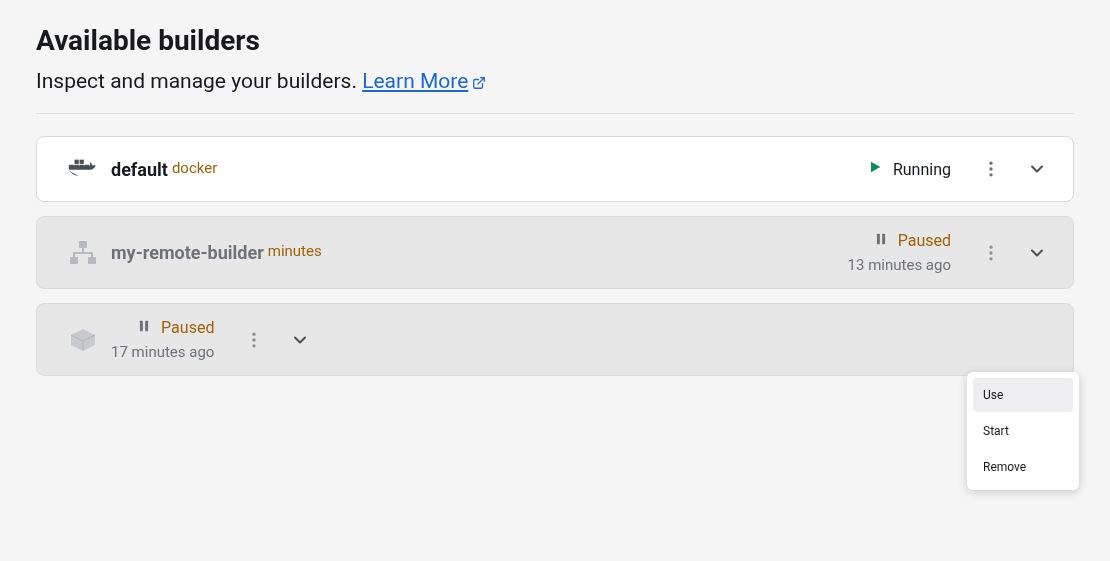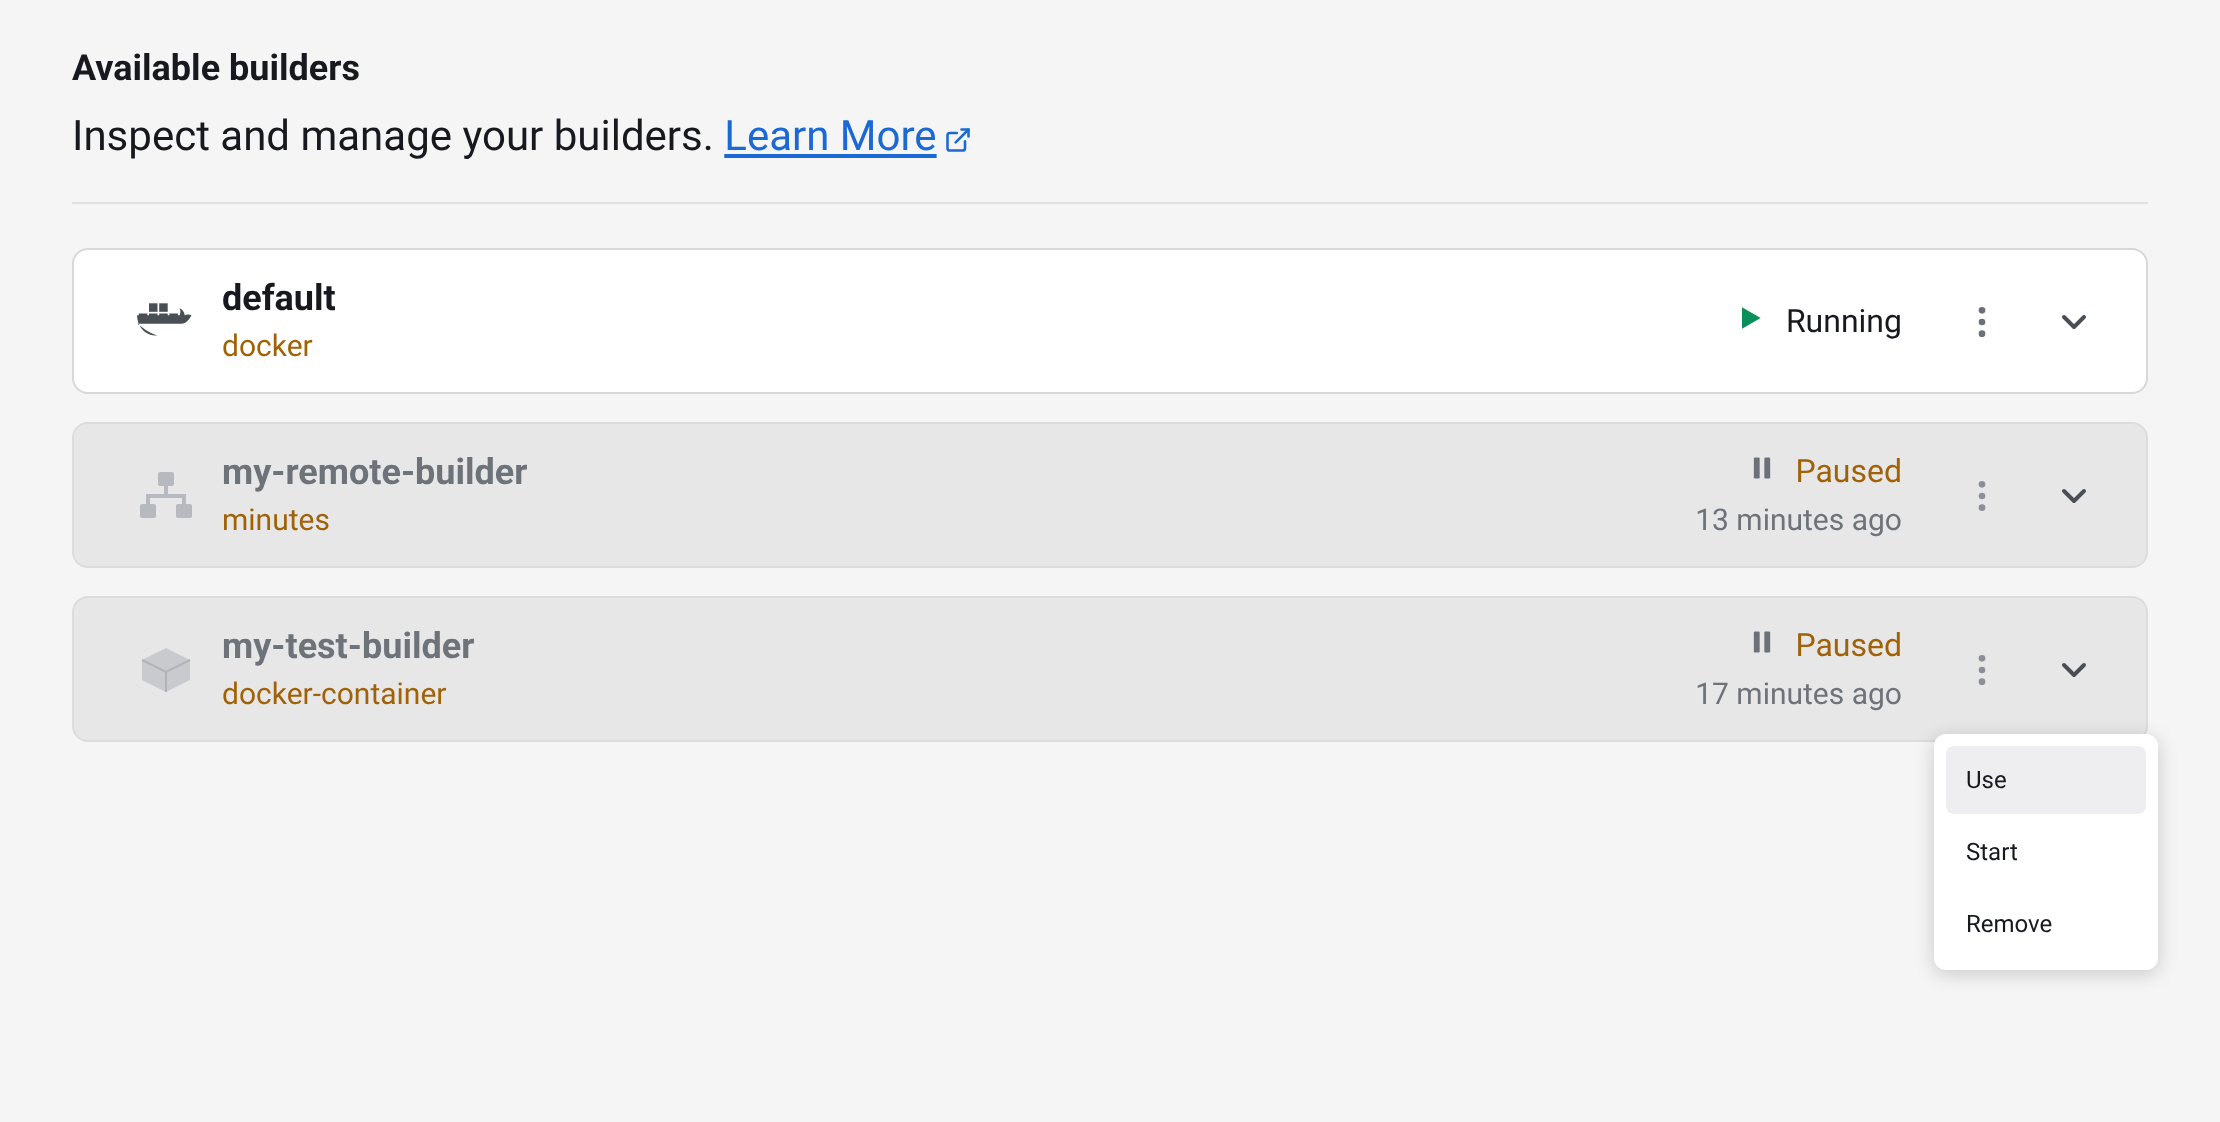--- a/index.html
+++ b/index.html
@@ -9,21 +9,21 @@
     font-family: -apple-system, BlinkMacSystemFont, "Segoe UI", Roboto, Helvetica, Arial, sans-serif;
     background: #f5f5f5;
     color: #17191e;
     width: 1110px;
     height: 561px;
   }
   .page {
     padding: 24px 36px;
   }
   .section-title {
-    font-size: 18px;
+    font-size: 28px;
     font-weight: 700;
     margin: 0 0 12px 0;
   }
   .section-desc {
     font-size: 21px;
     color: #17191e;
     margin-bottom: 18px;
   }
   .link {
     color: #1a69d4;
@@ -58,21 +58,20 @@
     display: flex;
     justify-content: center;
     align-items: center;
   }
   .card-icon svg {
     display: block;
   }
   .card-body {
     flex: 1;
     display: flex;
-    flex-direction: column;
     gap: 4px;
   }
   .builder-name {
     font-size: 18px;
     font-weight: 700;
     color: #17191e;
   }
   .card.inactive .builder-name {
     color: #6e7379;
   }
@@ -233,24 +232,20 @@
   </div>
 
   <div class="card inactive" id="builder-row-2" style="position:relative;">
     <div class="card-icon">
       <svg width="30" height="26" viewBox="0 0 30 26">
         <polygon points="15,2 27,8 27,18 15,24 3,18 3,8" fill="#c8cace"></polygon>
         <polyline points="3,8 15,14 27,8" fill="none" stroke="#b0b3b7" stroke-width="1"></polyline>
         <line x1="15" y1="14" x2="15" y2="24" stroke="#b0b3b7" stroke-width="1"></line>
       </svg>
     </div>
-    <div class="card-body">
-      <div class="builder-name">my-test-builder</div>
-      <div class="builder-driver">docker-container</div>
-    </div>
     <div class="card-right">
       <div class="status-block">
         <div class="status-row">
           <span><svg width="14" height="14" viewBox="0 0 24 24">
                 <rect x="5" y="3" width="5" height="18" rx="1" fill="#6c7078"></rect>
                 <rect x="14" y="3" width="5" height="18" rx="1" fill="#6c7078"></rect>
               </svg></span>
           <span class="status-text">Paused</span>
         </div>
         <div class="timestamp">17 minutes ago</div>

